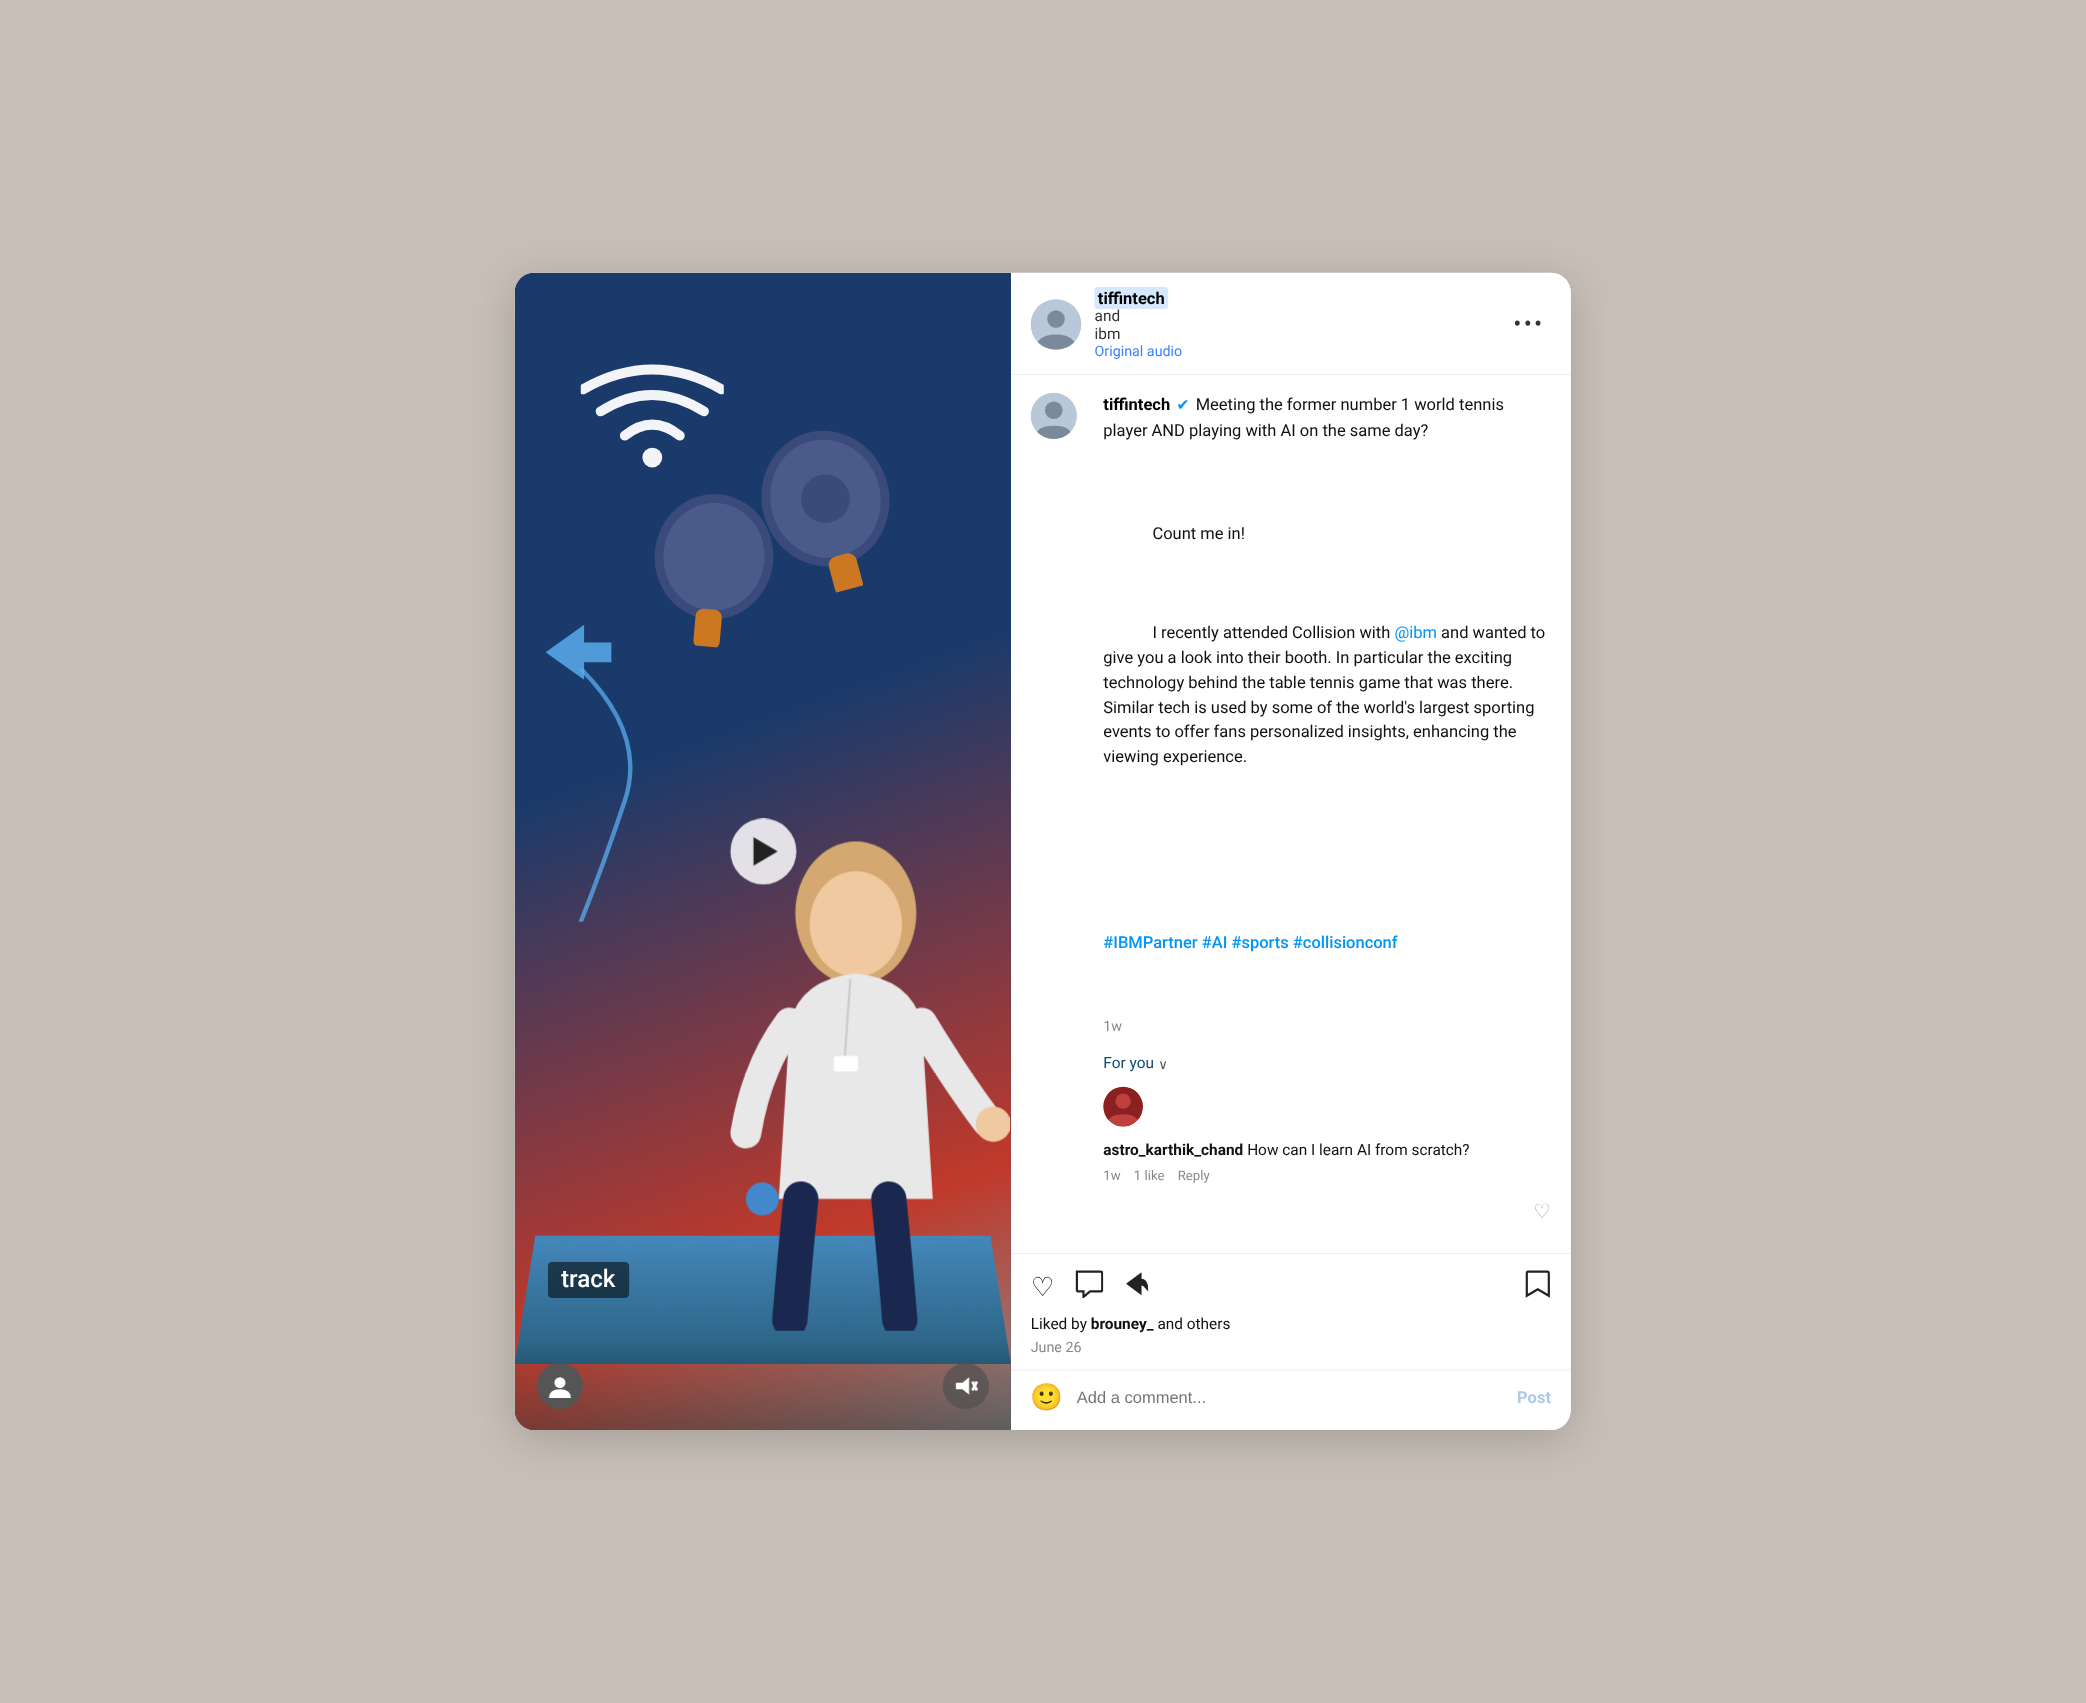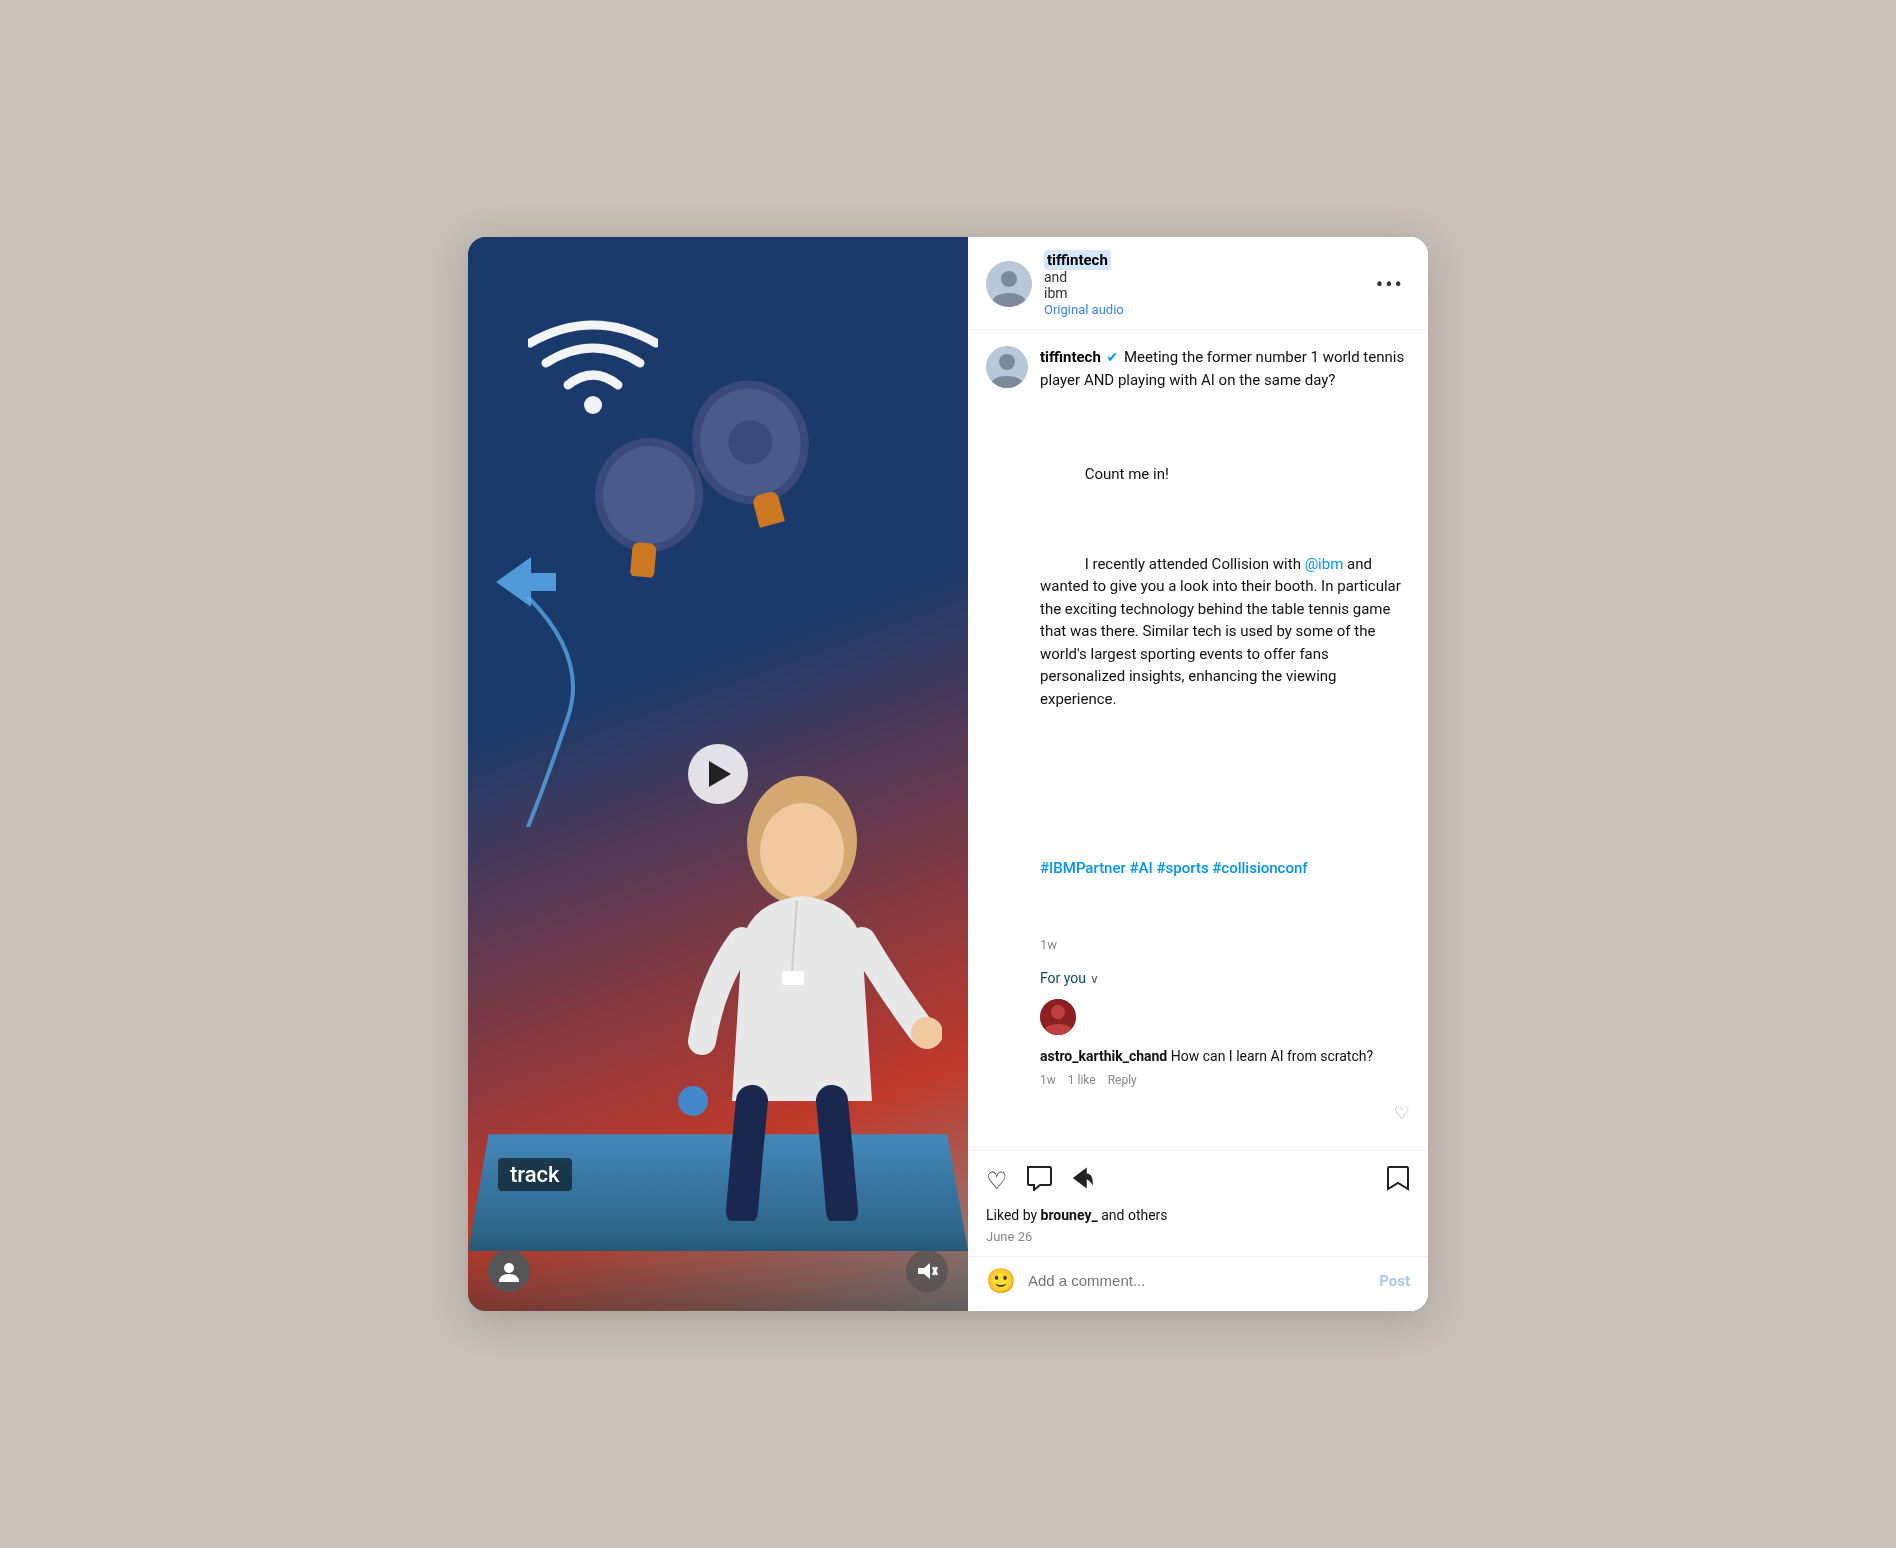--- a/index.html
+++ b/index.html
@@ -15,21 +15,21 @@
       display: flex;
       width: 960px;
       min-height: 780px;
       background: #fff;
       border-radius: 18px;
       overflow: hidden;
       box-shadow: 0 8px 40px rgba(0,0,0,0.18);
     }
     
     .video-panel {
-      width: 500px;
+      width: 451px;
       min-height: 780px;
       background: #1a3a6b;
       position: relative;
       overflow: hidden;
       flex-shrink: 0;
     }
     .video-bg {
       position: absolute;
       inset: 0;
       background: linear-gradient(160deg, #1a3a6b 0%, #1a3a6b 40%, #c0392b 80%, #888 100%);
@@ -196,21 +196,21 @@
     }
 
     
     .post-section {
       padding: 16px 18px 0 18px;
       flex: 1;
     }
     .post-header {
       display: flex;
       align-items: flex-start;
-      gap: 12px;
+      gap: 24px;
       margin-bottom: 12px;
     }
     .post-avatar {
       width: 42px;
       height: 42px;
       border-radius: 50%;
       background: #ccc;
       flex-shrink: 0;
       overflow: hidden;
       display: flex;

